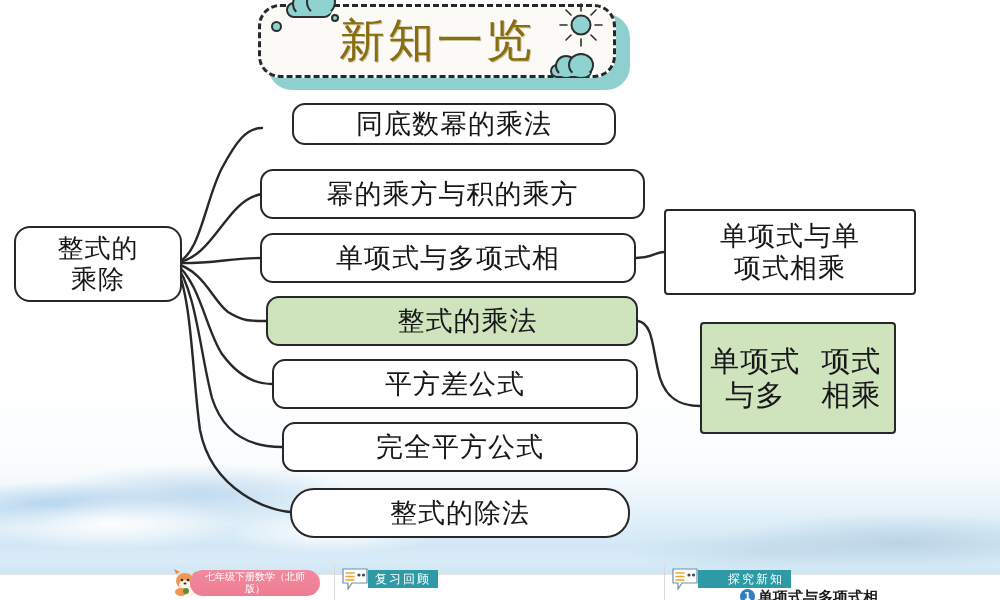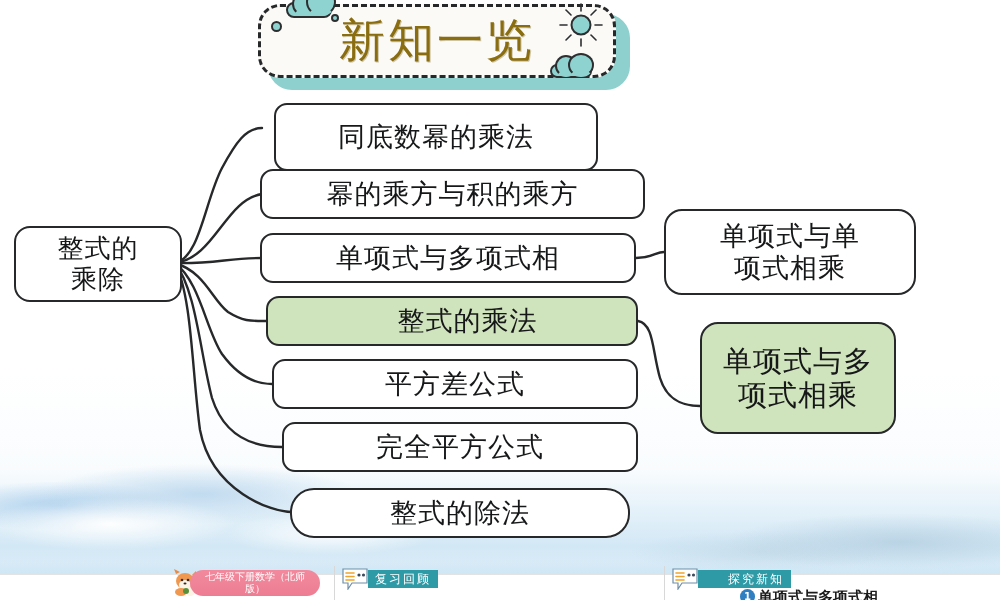--- a/index.html
+++ b/index.html
@@ -98,21 +98,21 @@
     display: flex; align-items: center; justify-content: center;
     text-align: center;
     color: #161718;
     font-size: 27px;
     line-height: 1.18;
     letter-spacing: 1px;
     font-family: "DejaVu Sans", "Liberation Sans", sans-serif;
   }
   .node.green { background: #cfe3bc; }
   .node.root { font-size: 26px; border-radius: 16px; }
-  .node.two-line { border-radius: 18px; }
+  .node.two-line { border-radius: 4px; }
 
   
   .pill {
     position: absolute;
     background: linear-gradient(to bottom, #f2899d, #ed7d93);
     border-radius: 14px;
     color: #ffffff;
     font-size: 10px;
     line-height: 12px;
     text-align: center;
@@ -195,21 +195,21 @@
 
       <path d="M638,321 C654,324 652,350 660,378 C668,404 688,406 700,406"></path>
     </g>
   </svg>
 
   <div class="node root" style="left:6px; top:226px; width:168px; height:76px; flex-direction:column;margin-left:8px;">
     <span>整式的</span>
     <span>乘除</span>
   </div>
 
-  <div class="node" style="left:274px; top:103px; width:324px; height:68px;">
+  <div class="node" style="left:292px; top:103px; width:324px; height:42px;">
     <span>同底数幂的乘法</span>
   </div>
   <div class="node" style="left:260px; top:169px; width:385px; height:50px;">
     <span>幂的乘方与积的乘方</span>
   </div>
   <div class="node" style="left:260px; top:233px; width:376px; height:50px;">
     <span>单项式与多项式相</span>
   </div>
   <div class="node green" style="left:266px; top:296px; width:372px; height:50px;padding-left:31px;">
     <span>整式的乘法</span>
@@ -221,21 +221,21 @@
     <span>完全平方公式</span>
   </div>
   <div class="node" style="left:290px; top:488px; width:340px; height:50px;border-radius:24px;">
     <span>整式的除法</span>
   </div>
 
   <div class="node two-line" style="left:664px; top:209px; width:252px; height:86px; flex-direction:column;">
     <span>单项式与单</span>
     <span>项式相乘</span>
   </div>
-  <div class="node two-line green" style="left:700px; top:322px; width:196px; height:112px; flex-direction:column; font-size:29px;">
+  <div class="node two-line green" style="left:700px; top:322px; width:196px; height:112px; flex-direction:row; font-size:29px;">
     <span>单项式与多</span>
     <span>项式相乘</span>
   </div>
 
   <div class="footer-strip"></div>
   <div class="footer-div" style="left:334px; top:566px; height:34px;"></div>
   <div class="footer-div" style="left:664px; top:566px; height:34px;"></div>
 
   <div class="fox">
     <svg width="26" height="28" viewBox="0 0 26 28">

